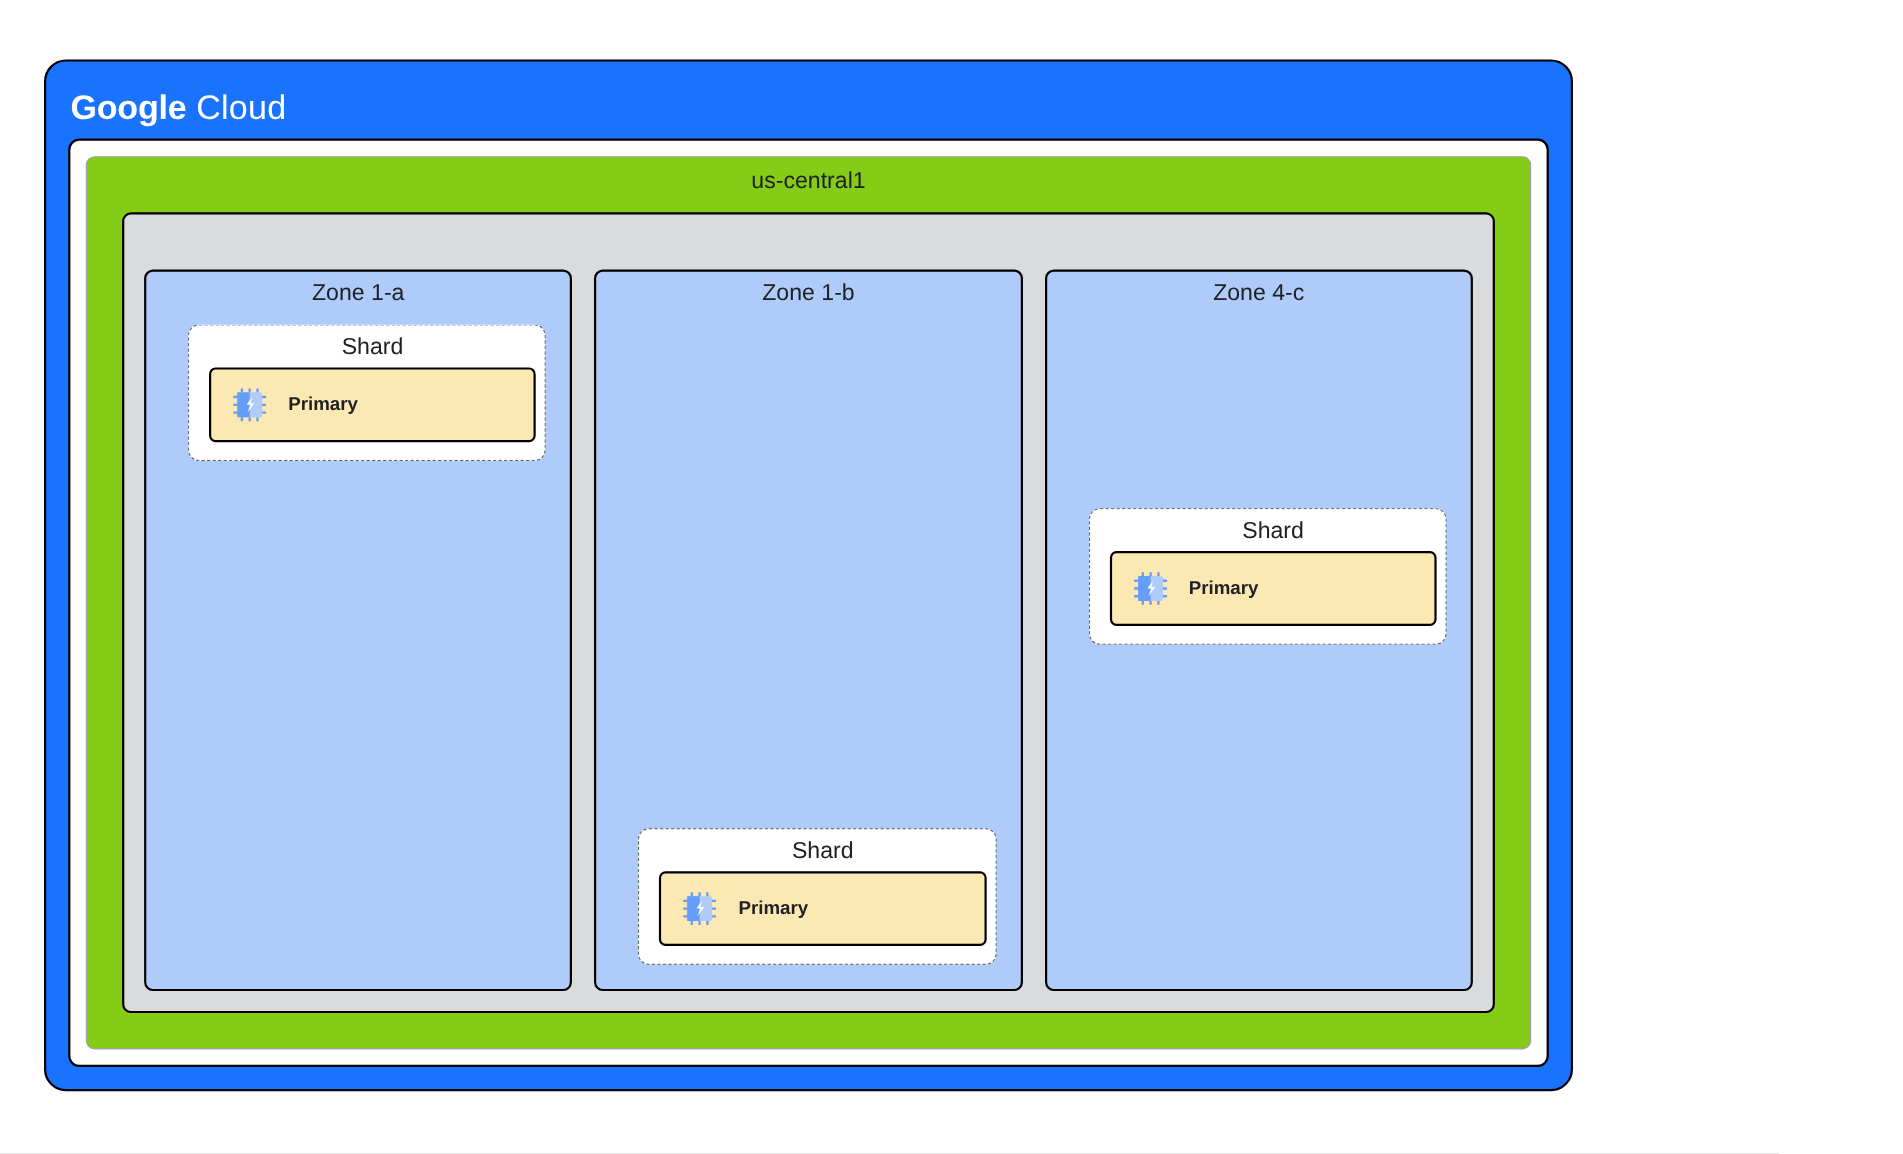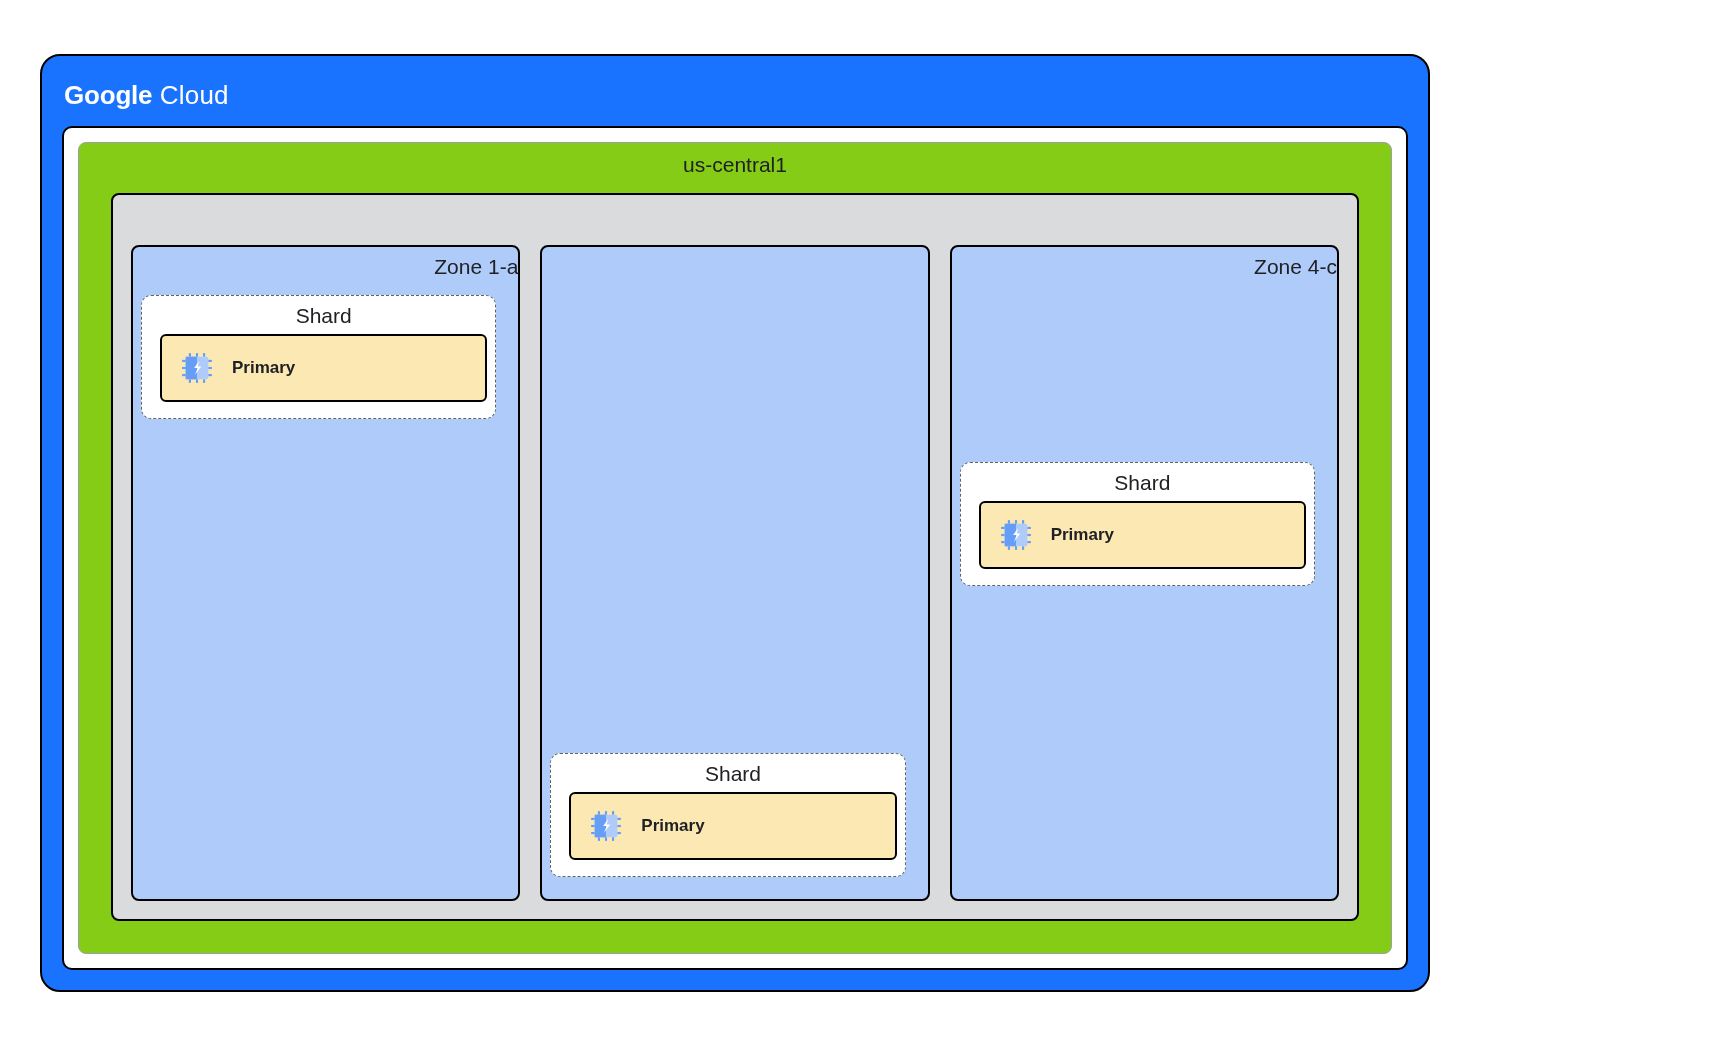--- a/index.html
+++ b/index.html
@@ -28,21 +28,21 @@
     background: #1a73ff;
     border: 2px solid #000;
     border-radius: 20px;
     box-sizing: border-box;
   }
   .google-cloud-logo {
     position: absolute;
     left: 22px;
     top: 24px;
     color: #fff;
-    font-size: 26px;
+    font-size: 31px;
     font-weight: 400;
     letter-spacing: 0.2px;
   }
   .google-cloud-logo .bold {
     font-weight: 600;
     letter-spacing: -0.2px;
   }
   .inner-white {
     position: absolute;
     left: 20px;
@@ -95,28 +95,28 @@
     gap: 20px;
   }
   .zone-box {
     flex: 1;
     background: #aecbfa;
     border: 2px solid #000;
     border-radius: 8px;
     position: relative;
   }
   .zone-label {
-    text-align: right;
+    text-align: center;
     font-size: 21px;
     color: #202124;
     padding-top: 8px;
   }
   .shard-box {
     position: absolute;
-    left: 8px;
+    left: 38px;
     right: 22px;
     background: #fff;
     border: 1.5px dashed #5f6368;
     border-radius: 10px;
     padding: 8px 8px 16px 18px;
     box-sizing: border-box;
   }
   .shard-label {
     text-align: center;
     font-size: 21px;
@@ -183,20 +183,21 @@
                         <line x1="40" y1="24" x2="45" y2="24"></line>
                         <line x1="40" y1="34" x2="45" y2="34"></line>
                     </g>
                   </svg>
                   <span class="primary-label">Primary</span>
                 </div>
               </div>
             </div>
 
             <div class="zone-box">
+              <div class="zone-label">Zone 1-b</div>
               <div class="shard-box" style="bottom:22px;">
                 <div class="shard-label">Shard</div>
                 <div class="primary-box">
                   <svg class="chip-icon" viewBox="0 0 48 48">
                     <rect x="8" y="8" width="32" height="32" rx="3" fill="#aecbfa"></rect>
                     <rect x="8" y="8" width="16" height="32" fill="#669df6"></rect>
                     <path d="M27 14 L20 24 L25 24 L21 34 L30 22 L25 22 Z" fill="#fff"></path>
                     <g stroke="#669df6" stroke-width="3">
                       <line x1="14" y1="3" x2="14" y2="8"></line>
                         <line x1="24" y1="3" x2="24" y2="8"></line>

